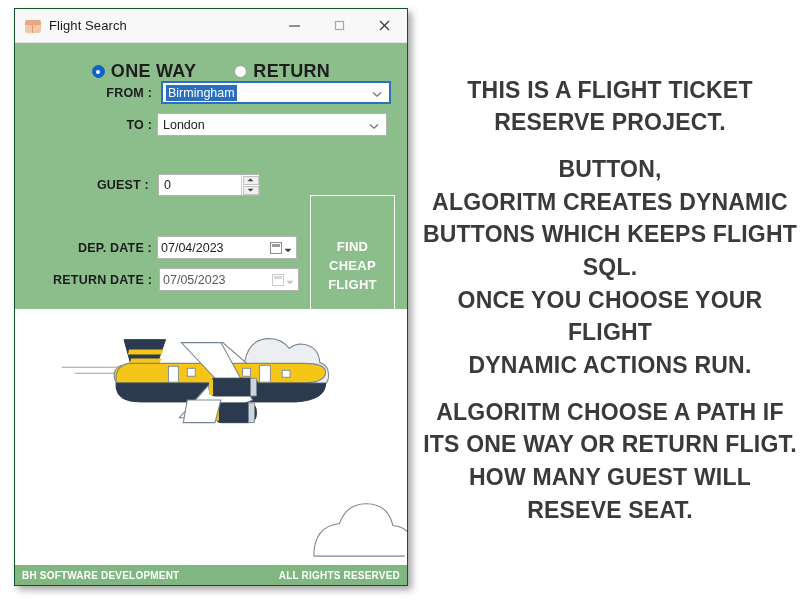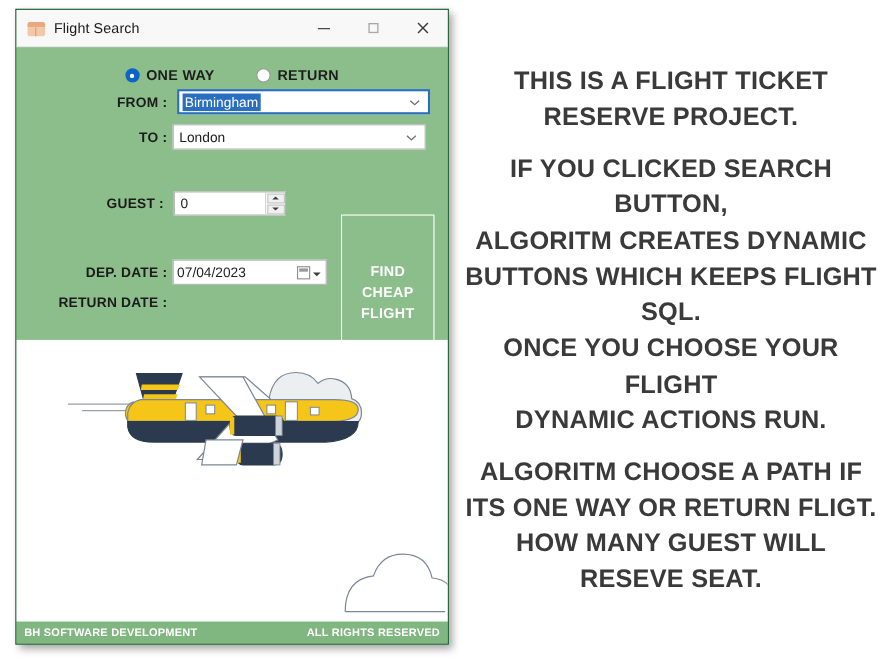--- a/index.html
+++ b/index.html
@@ -127,21 +127,21 @@
   }
   .radio-dot.checked::after {
     content: "";
     position: absolute;
     left: 3.5px; top: 3.5px;
     width: 4px; height: 4px;
     border-radius: 50%;
     background: #ffffff;
   }
   .radio-label {
-    font-size: 13px;
+    font-size: 18px;
     font-weight: bold;
     color: #1d1d1d;
     letter-spacing: 0.3px;
   }
 
   
   .field-row {
     position: absolute;
     display: flex;
     align-items: center;
@@ -448,20 +448,31 @@
             <svg width="8" height="5" viewBox="0 0 8 5">
                 <path d="M0.5 0.8 L4 4.2 L7.5 0.8 Z" fill="#3d3d3d"></path>
               </svg>
           </span>
         </span>
       </div>
     </div>
 
     <div class="field-row" style="left:23px; top:225px; width:264px;">
       <div class="field-label" style="width:114px;">RETURN DATE :</div>
+      <div class="datepick disabled" style="margin-left:7px; width:140px;">
+        <span class="date-value">07/05/2023</span>
+        <span class="dp-ctrl">
+          <span class="dp-cal dim"></span>
+          <span class="dp-arrow dim">
+            <svg width="8" height="5" viewBox="0 0 8 5">
+                <path d="M0.5 0.8 L4 4.2 L7.5 0.8 Z" fill="#c2c2c2"></path>
+              </svg>
+          </span>
+        </span>
+      </div>
     </div>
 
     <div id="find-button">
       <span>
         <span>FIND</span><br>
         <span>CHEAP</span><br>
         <span>FLIGHT</span>
       </span>
     </div>
   </div>
@@ -512,21 +523,20 @@
   <div id="footer-bar">
     <span class="footer-text">BH SOFTWARE DEVELOPMENT</span>
     <span class="footer-text">ALL RIGHTS RESERVED</span>
   </div>
 </div>
 
 <div id="description-panel">
     <div class="desc-line">THIS IS A FLIGHT TICKET</div>
     <div class="desc-line">RESERVE PROJECT.</div>
     <div class="desc-line blank"></div>
-    <div class="desc-line">IF YOU CLICKED SEARCH</div>
     <div class="desc-line">BUTTON,</div>
     <div class="desc-line">ALGORITM CREATES DYNAMIC</div>
     <div class="desc-line">BUTTONS WHICH KEEPS FLIGHT</div>
     <div class="desc-line">SQL.</div>
     <div class="desc-line">ONCE YOU CHOOSE YOUR</div>
     <div class="desc-line">FLIGHT</div>
     <div class="desc-line">DYNAMIC ACTIONS RUN.</div>
     <div class="desc-line blank"></div>
     <div class="desc-line">ALGORITM CHOOSE A PATH IF</div>
     <div class="desc-line">ITS ONE WAY OR RETURN FLIGT.</div>

